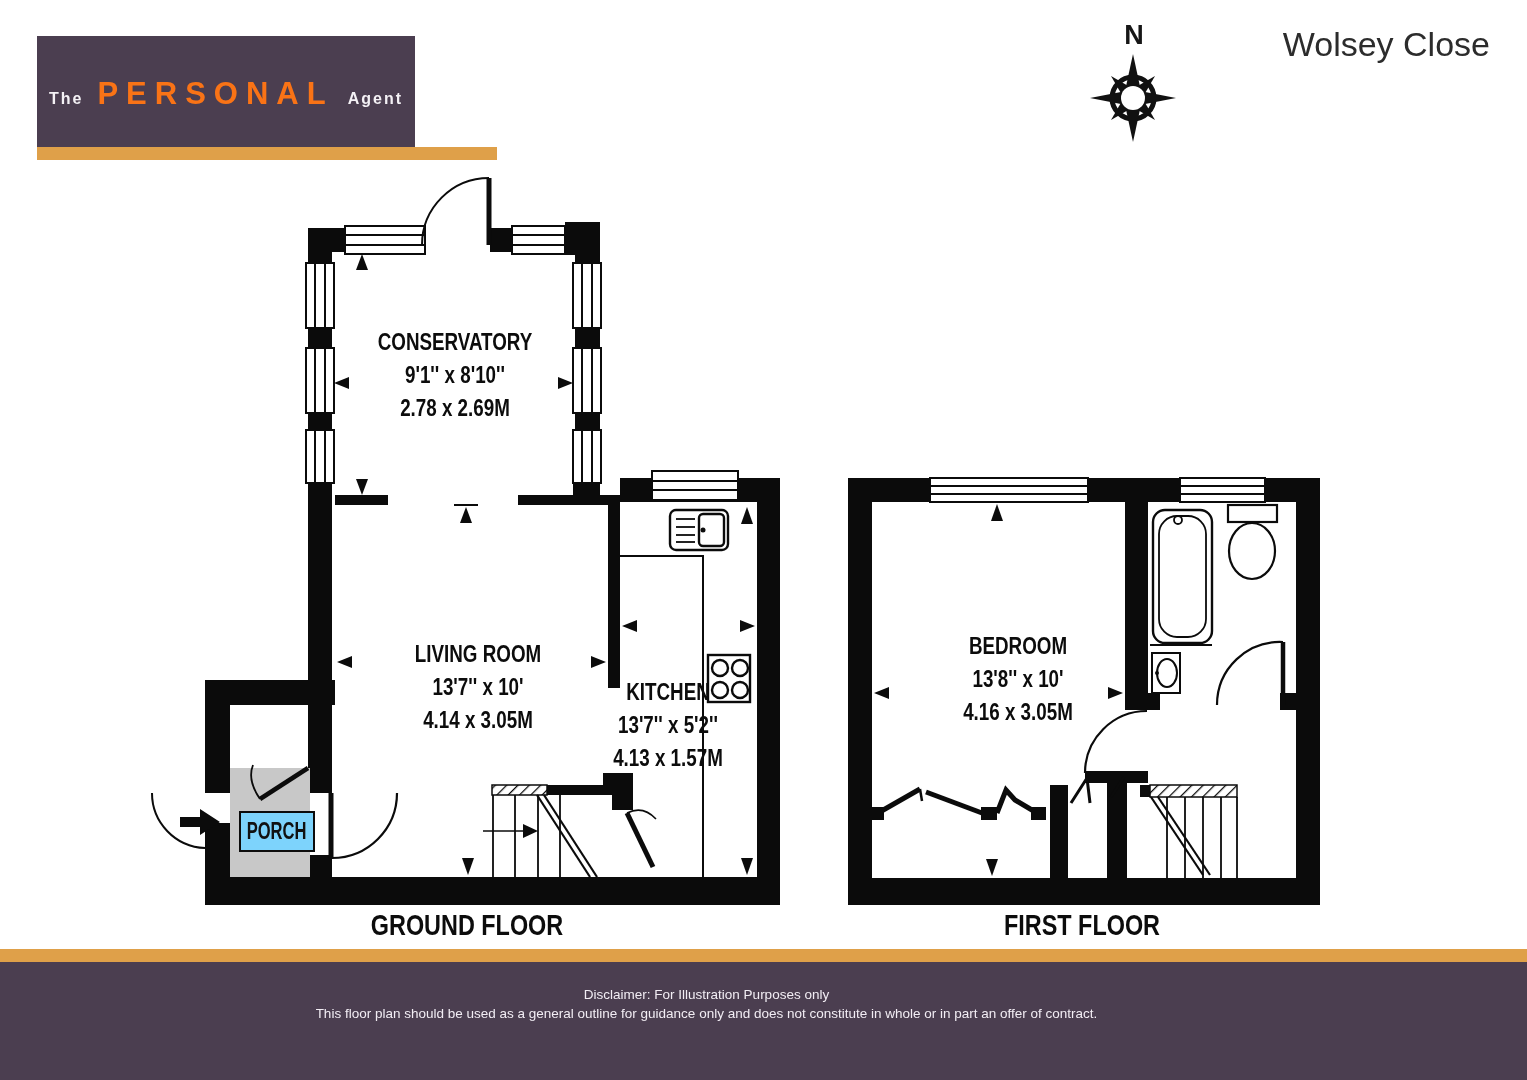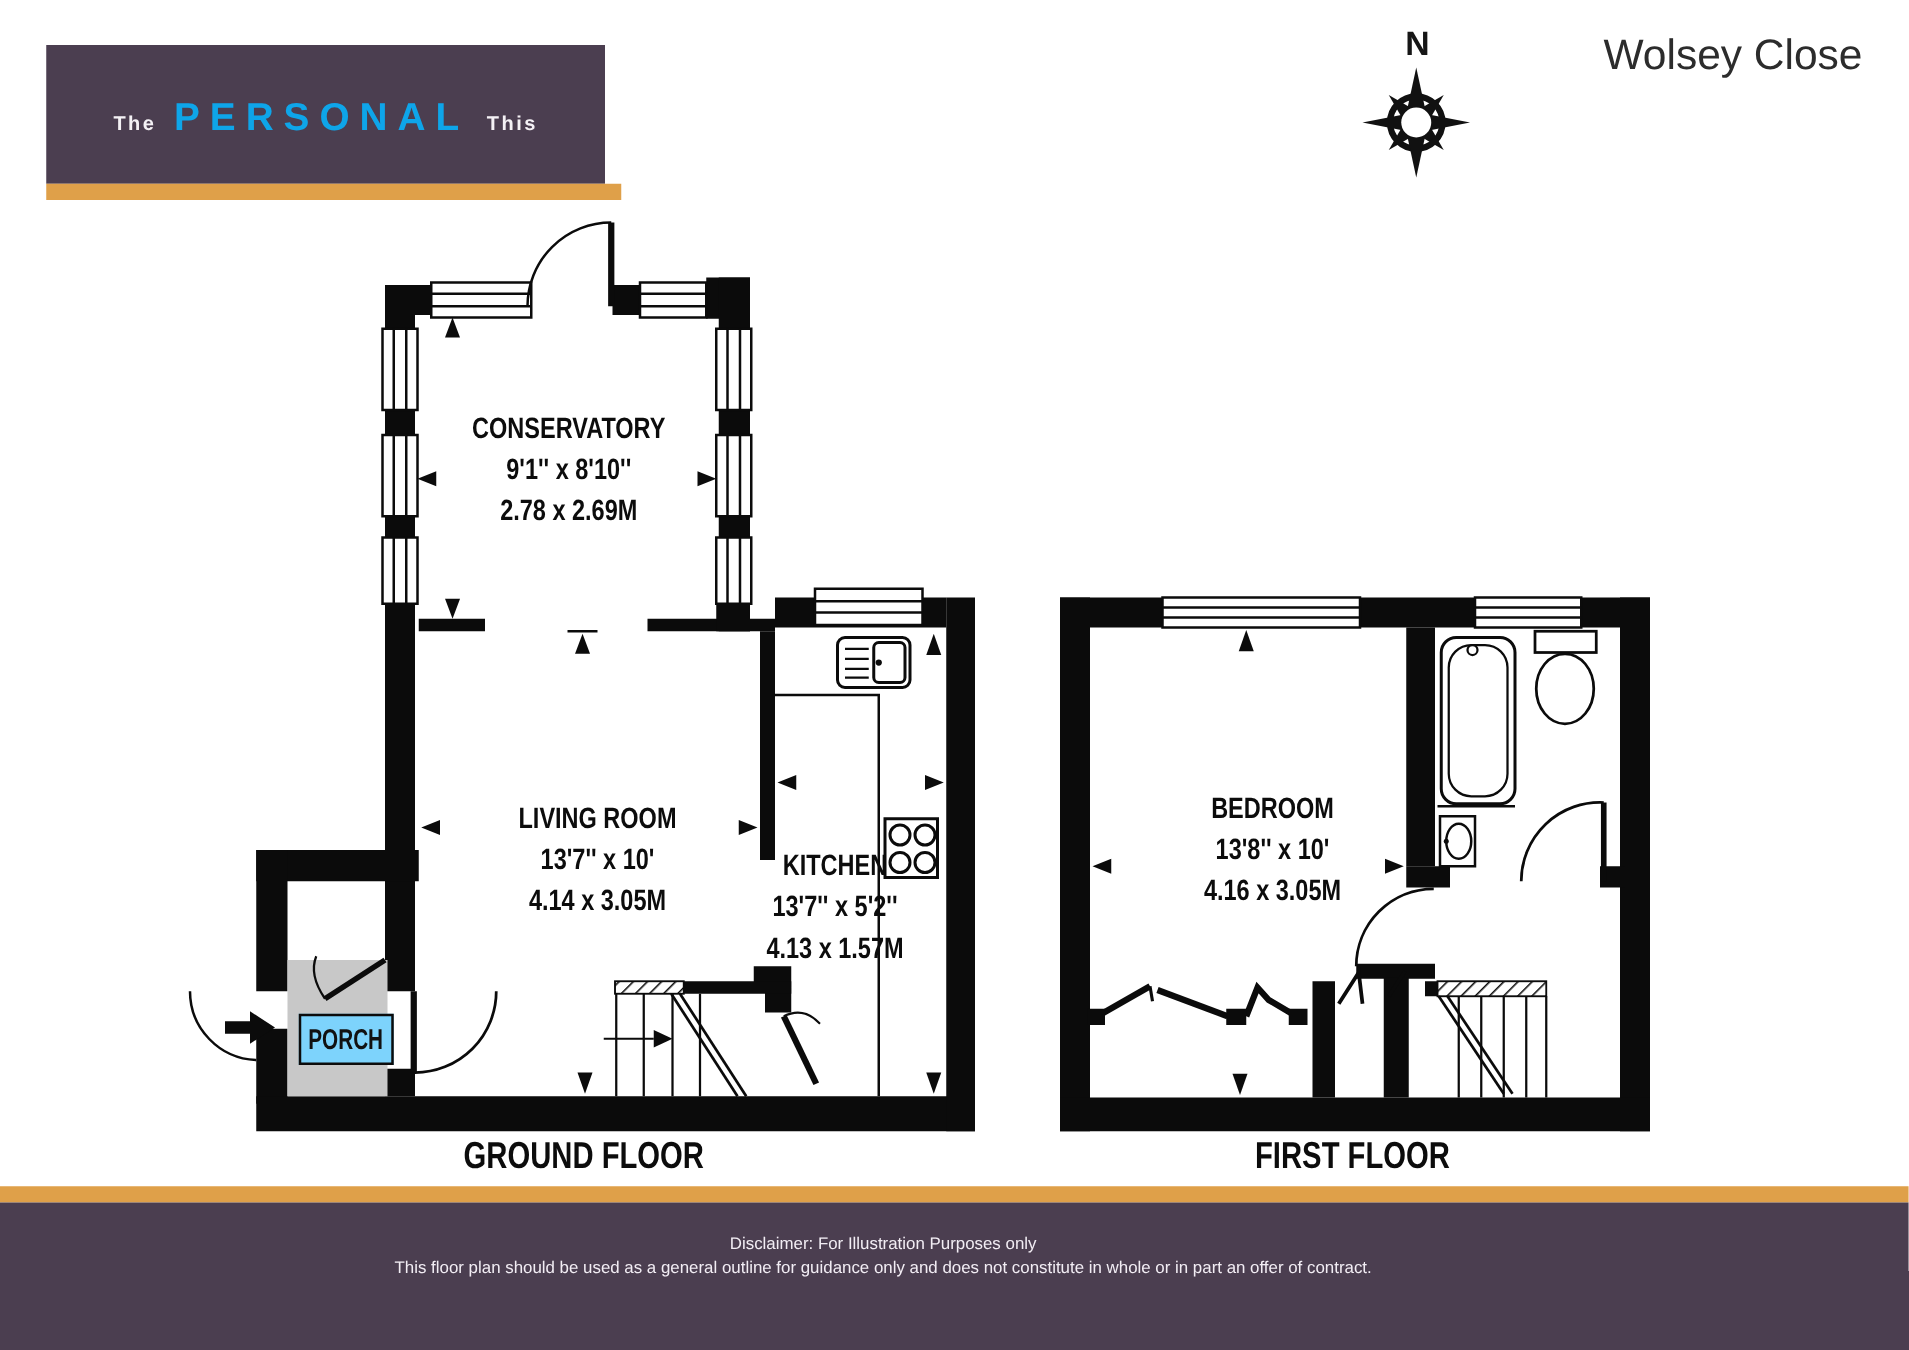--- a/index.html
+++ b/index.html
@@ -3,24 +3,24 @@
 <meta charset="utf-8">
 <style>
   html,body{margin:0;padding:0;}
   body{
     width:1527px;height:1080px;position:relative;overflow:hidden;
     background:#ffffff;font-family:"Liberation Sans",sans-serif;color:#111;
   }
   .abs{position:absolute;}
 
   
-  .logo-box{left:37px;top:36px;width:447px;height:111px;background:#4b3e50;
+  .logo-box{left:37px;top:36px;width:378px;height:111px;background:#4b3e50;
     display:flex;align-items:baseline;justify-content:center;gap:14px;padding-top:40px;box-sizing:border-box;}
   .logo-box .small{color:#f4f1f5;font-size:16px;font-weight:600;letter-spacing:2px;}
-  .logo-box .big{color:#0ea5e9;font-size:31px;font-weight:700;letter-spacing:8px;}
+  .logo-box .big{color:#f97316;font-size:31px;font-weight:700;letter-spacing:8px;}
   .logo-stripe{left:37px;top:147px;width:460px;height:13px;background:#dfa049;}
 
   .title-wrap{right:37px;top:25px;text-align:right;margin-left:29px;}
   .title-main{font-size:34px;font-weight:500;color:#2c2c2c;line-height:38px;}
   .title-sub{font-size:19px;font-weight:700;color:#353535;margin-top:5px;}
 
   .compass-n{left:1118px;top:20px;width:32px;text-align:center;font-size:27px;font-weight:700;color:#161616;}
 
   
   .room-label{position:absolute;text-align:center;color:#0c0c0c;font-weight:600;
@@ -37,21 +37,21 @@
   .footer-text{left:0;top:985px;width:1413px;text-align:center;color:#f2edf4;
     font-size:13.5px;line-height:19px;font-weight:400;}
   svg{display:block;}
 </style>
 </head>
 <body>
 
 <div class="abs logo-box">
   <span class="small">The</span>
   <span class="big">PERSONAL</span>
-  <span class="small">This</span>
+  <span class="small">Agent</span>
 </div>
 <div class="abs logo-stripe"></div>
 
 <div class="abs compass-n">N</div>
 <svg class="abs" style="left:1088px;top:50px;" width="90" height="95" viewBox="0 0 90 95">
   <g fill="#111" stroke="none">
     <polygon points="23,26 42,37 34,45"></polygon>
     <polygon points="67,26 48,37 56,45"></polygon>
     <polygon points="67,70 56,51 48,59"></polygon>
     <polygon points="23,70 34,51 42,59"></polygon>

